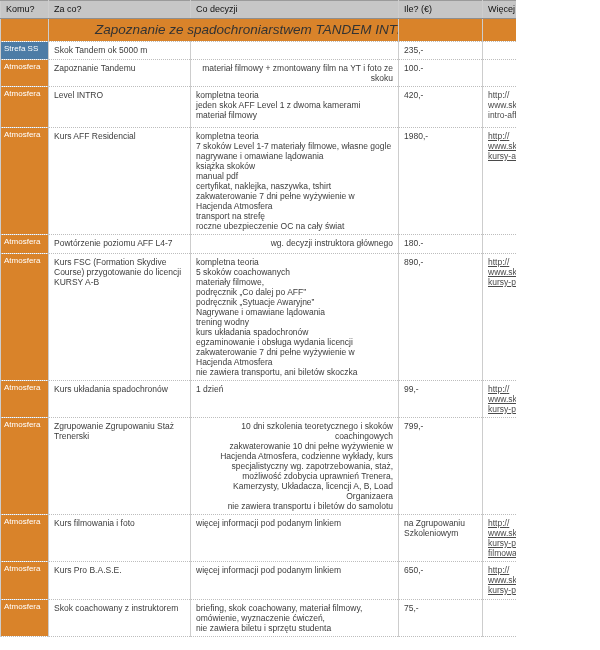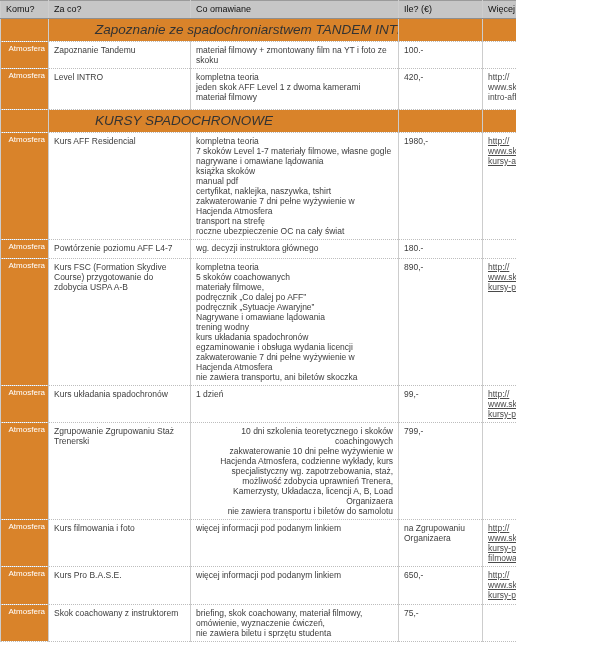--- a/index.html
+++ b/index.html
@@ -49,21 +49,21 @@
     white-space: nowrap;
   }
   td.who-cell {
     color: #ffffff;
     font-size: 8px;
     padding: 2px 3px;
     line-height: 9.5px;
     overflow: hidden;
     white-space: nowrap;
   }
-  .who-orange { background: var(--orange, #d9832a); text-align: right; }
+  .who-orange { background: var(--orange, #d9832a); }
   .who-blue   { background: var(--blue, #4d7ca6); }
   .banner-bg  { background: var(--orange, #d9832a); }
   td.banner-cell {
     background: var(--orange, #d9832a);
     font-style: italic;
     font-size: 13.5px;
     line-height: 16px;
     color: #333333;
     padding: 3px 6px;
     vertical-align: middle;
@@ -88,79 +88,80 @@
       <col class="c1">
         <col class="c2">
         <col class="c3">
         <col class="c4">
         <col class="c5">
     </colgroup>
     <thead>
       <tr>
         <th>Komu?</th>
         <th>Za co?</th>
-        <th>Co omawiane</th>
+        <th>Co decyzji</th>
         <th>Ile? (€)</th>
         <th>Więcej zmontowany:</th>
       </tr>
     </thead>
     <tbody>
         <tr class="banner-row">
           <td class="who-cell banner-bg"></td>
           <td class="banner-cell" colspan="2">Zapoznanie ze spadochroniarstwem  TANDEM INTRO</td>
           <td class="banner-bg"></td>
           <td class="banner-bg"></td>
         </tr>
         <tr>
+          <td class="who-cell who-blue">Strefa SS</td>
+          <td>Skok Tandem ok 5000 m</td>
+          <td class="contents-cell" style="height: 11px;"></td>
+          <td>235,-</td>
+          <td></td>
+        </tr>
+        <tr>
           <td class="who-cell who-orange">Atmosfera</td>
           <td>Zapoznanie Tandemu</td>
-          <td class="contents-cell" style="height: 19px;">materiał filmowy + zmontowany film na YT i foto ze skoku</td>
+          <td class="contents-cell" style="height: 19px; text-align: right;">materiał filmowy + zmontowany film na YT i foto ze skoku</td>
           <td>100.-</td>
           <td></td>
         </tr>
         <tr>
           <td class="who-cell who-orange">Atmosfera</td>
           <td>Level INTRO</td>
           <td class="contents-cell" style="height: 34px;">kompletna teoria
 jeden skok AFF Level 1 z dwoma kamerami
 materiał filmowy</td>
           <td>420,-</td>
           <td><a class="link no-underline" href="#">http:/<wbr>/<wbr>www.skokiwhiszpanii.pl/<wbr>intro-aff</a></td>
-        </tr>
-        <tr class="banner-row">
-          <td class="who-cell banner-bg"></td>
-          <td class="banner-cell" colspan="2">KURSY SPADOCHRONOWE</td>
-          <td class="banner-bg"></td>
-          <td class="banner-bg"></td>
         </tr>
         <tr>
           <td class="who-cell who-orange">Atmosfera</td>
           <td>Kurs AFF Residencial</td>
           <td class="contents-cell" style="height: 98px;">kompletna teoria
 7 skoków Level 1-7 materiały filmowe, własne gogle
 nagrywane i omawiane lądowania
 książka skoków
 manual pdf
 certyfikat, naklejka, naszywka, tshirt
 zakwaterowanie 7 dni pełne wyżywienie w Hacjenda Atmosfera
 transport na strefę
 roczne ubezpieczenie OC na cały świat</td>
           <td>1980,-</td>
           <td><a class="link" href="#">http:/<wbr>/<wbr>www.skokiwhiszpanii.pl/<wbr>kursy-aff</a></td>
         </tr>
         <tr>
           <td class="who-cell who-orange">Atmosfera</td>
           <td>Powtórzenie poziomu AFF L4-7</td>
-          <td class="contents-cell" style="height: 12px;">wg. decyzji instruktora głównego</td>
+          <td class="contents-cell" style="height: 12px; text-align: right;">wg. decyzji instruktora głównego</td>
           <td>180.-</td>
           <td></td>
         </tr>
         <tr>
           <td class="who-cell who-orange">Atmosfera</td>
-          <td>Kurs FSC (Formation Skydive Course) przygotowanie do zdobycia USPA A-B</td>
+          <td>Kurs FSC (Formation Skydive Course) przygotowanie do licencji KURSY A-B</td>
           <td class="contents-cell" style="height: 110px;">kompletna teoria
 5 skoków coachowanych
 materiały filmowe,
 podręcznik „Co dalej po AFF”
 podręcznik „Sytuacje Awaryjne”
 Nagrywane i omawiane lądowania
 trening wodny
 kurs układania spadochronów
 egzaminowanie i obsługa wydania licencji
 zakwaterowanie 7 dni pełne wyżywienie w Hacjenda Atmosfera
@@ -181,21 +182,21 @@
           <td class="contents-cell" style="height: 79px; text-align: right;">10 dni szkolenia teoretycznego i skoków coachingowych
 zakwaterowanie 10 dni pełne wyżywienie w Hacjenda Atmosfera, codzienne wykłady, kurs specjalistyczny wg. zapotrzebowania, staż, możliwość zdobycia uprawnień  Trenera, Kamerzysty, Układacza, licencji A, B, Load Organizaera
 nie zawiera transportu i biletów do samolotu</td>
           <td>799,-</td>
           <td></td>
         </tr>
         <tr>
           <td class="who-cell who-orange">Atmosfera</td>
           <td>Kurs filmowania i foto</td>
           <td class="contents-cell" style="height: 38px;">więcej informacji pod podanym linkiem</td>
-          <td>na Zgrupowaniu Organizaera</td>
+          <td>na Zgrupowaniu Szkoleniowym</td>
           <td><a class="link" href="#">http:/<wbr>/<wbr>www.skokiwhiszpanii.pl/<wbr>kursy-po-aff/<wbr>kurs-filmowania-i-foto</a></td>
         </tr>
         <tr>
           <td class="who-cell who-orange">Atmosfera</td>
           <td>Kurs Pro B.A.S.E.</td>
           <td class="contents-cell" style="height: 31px;">więcej informacji pod podanym linkiem</td>
           <td>650,-</td>
           <td><a class="link" href="#">http:/<wbr>/<wbr>www.skokiwhiszpanii.pl/<wbr>kursy-po-aff/<wbr>kurs-pro-base</a></td>
         </tr>
         <tr>

